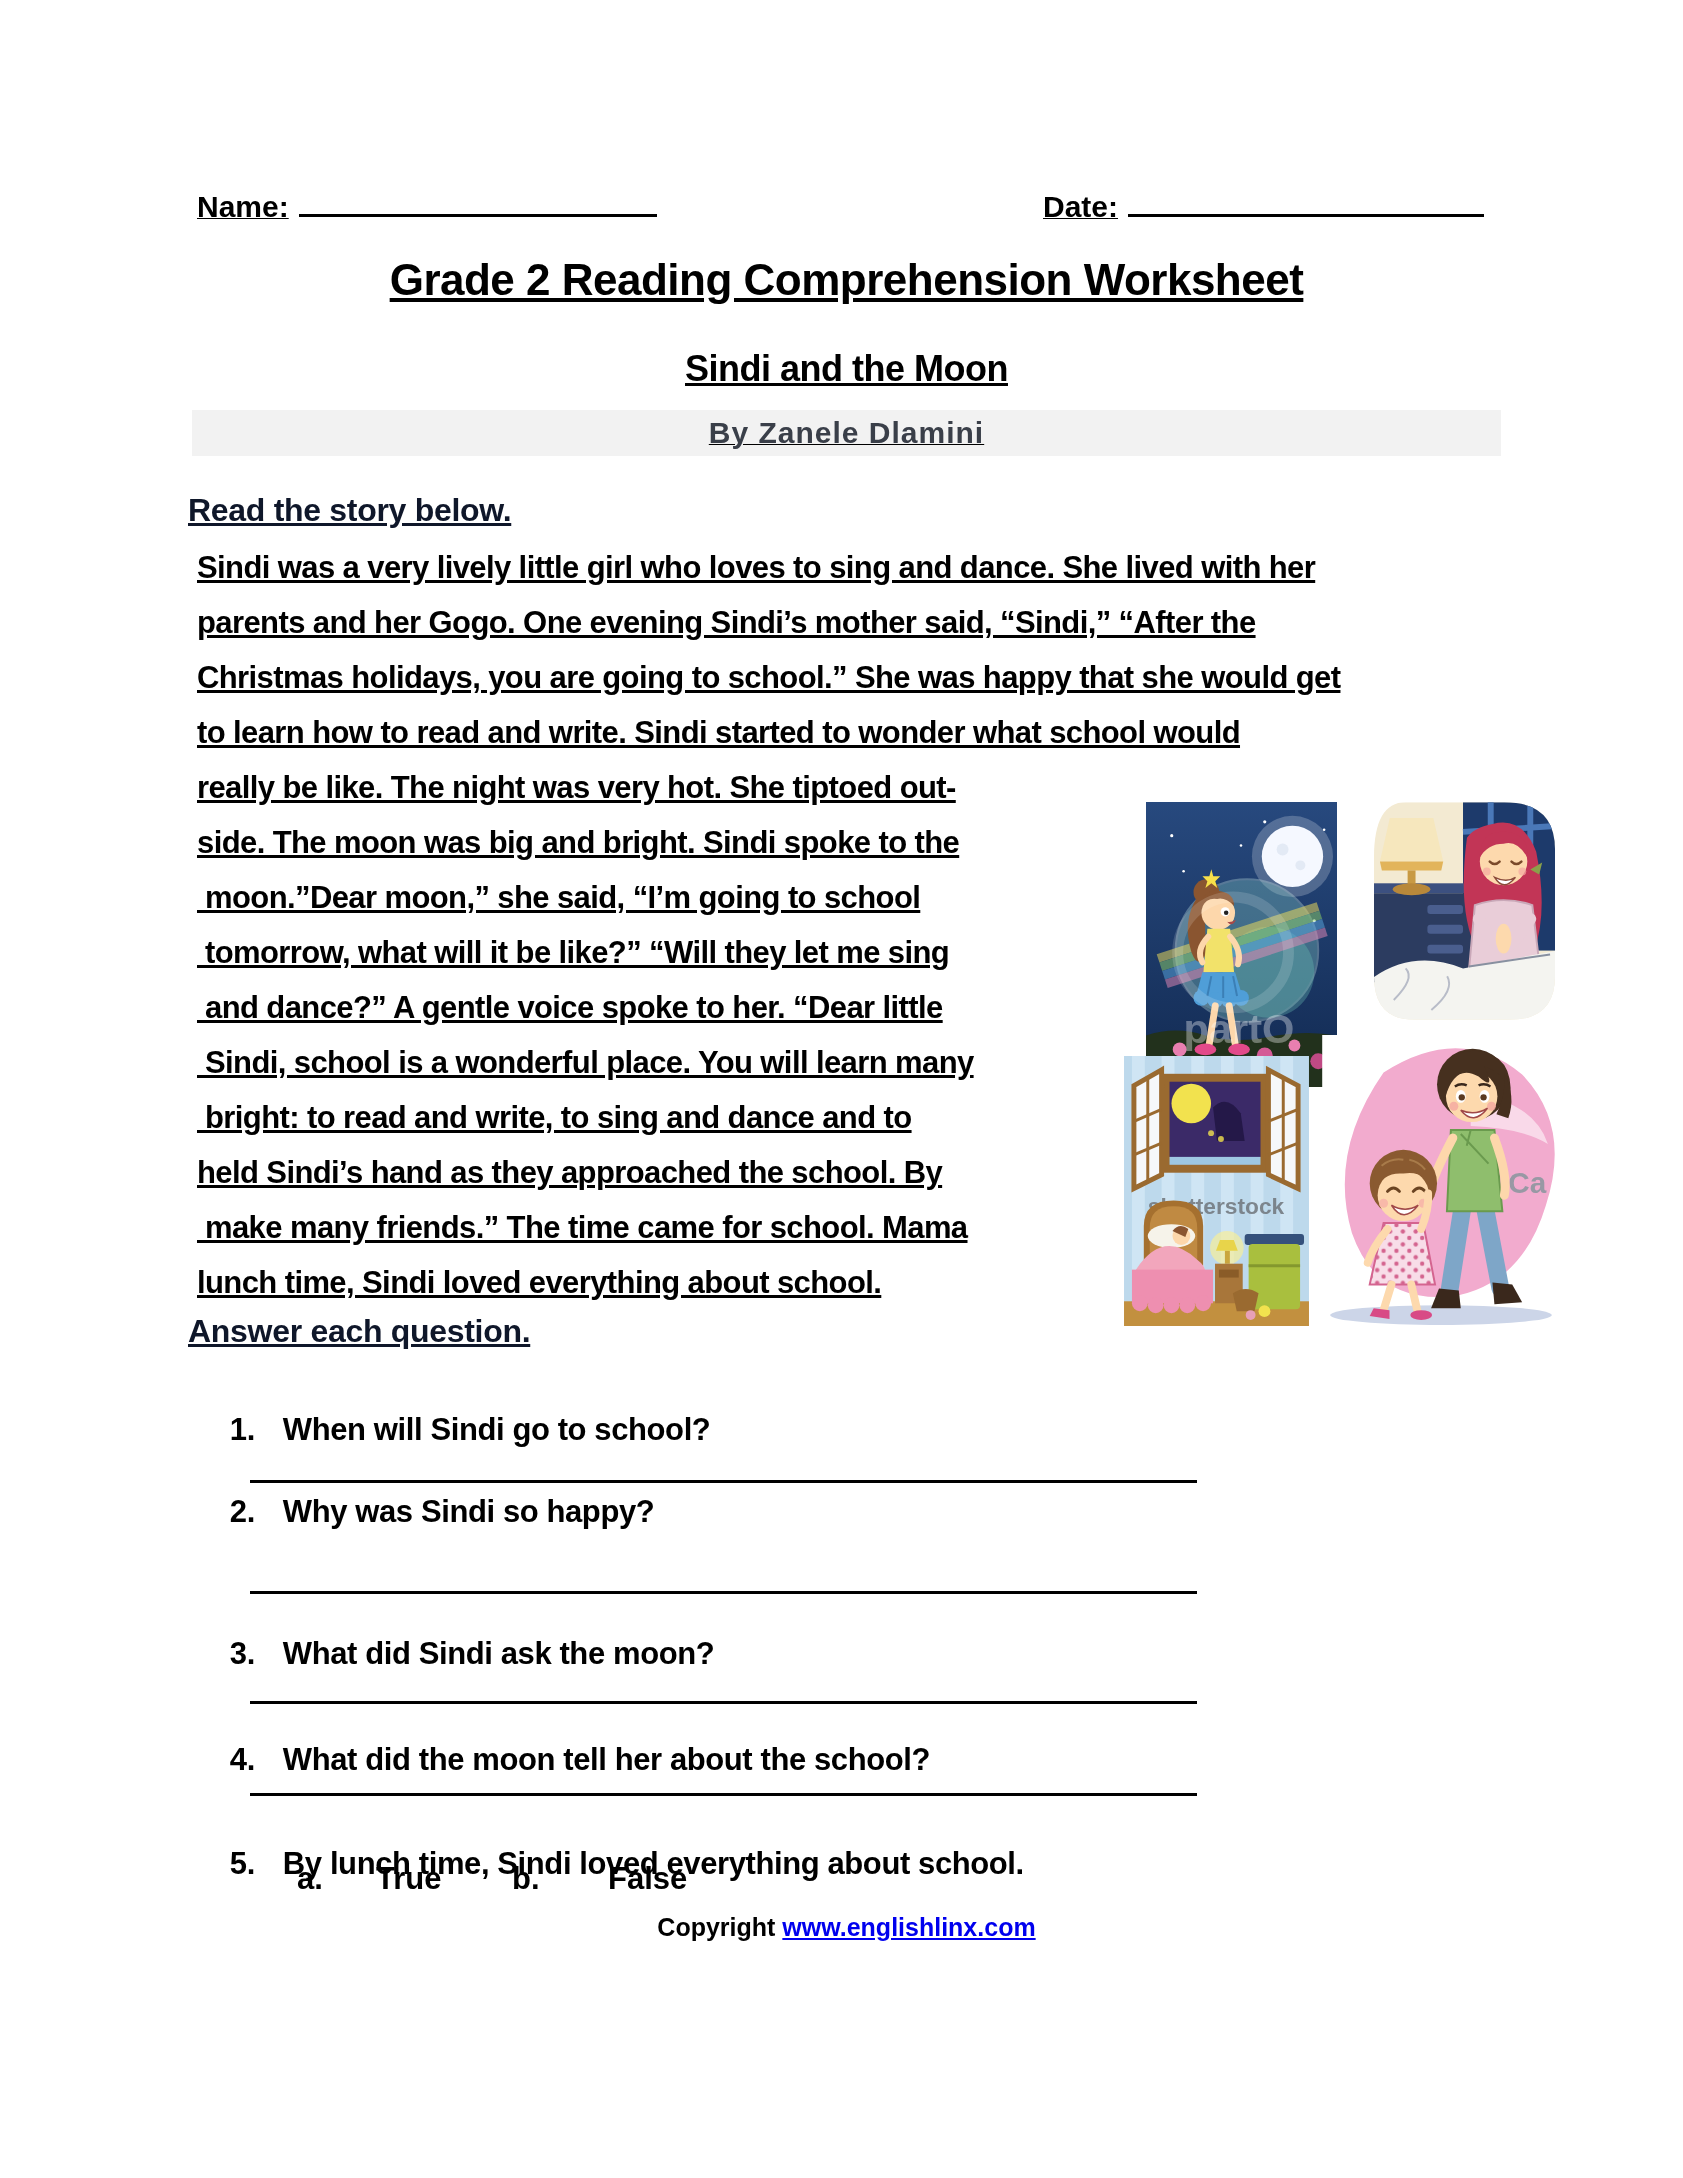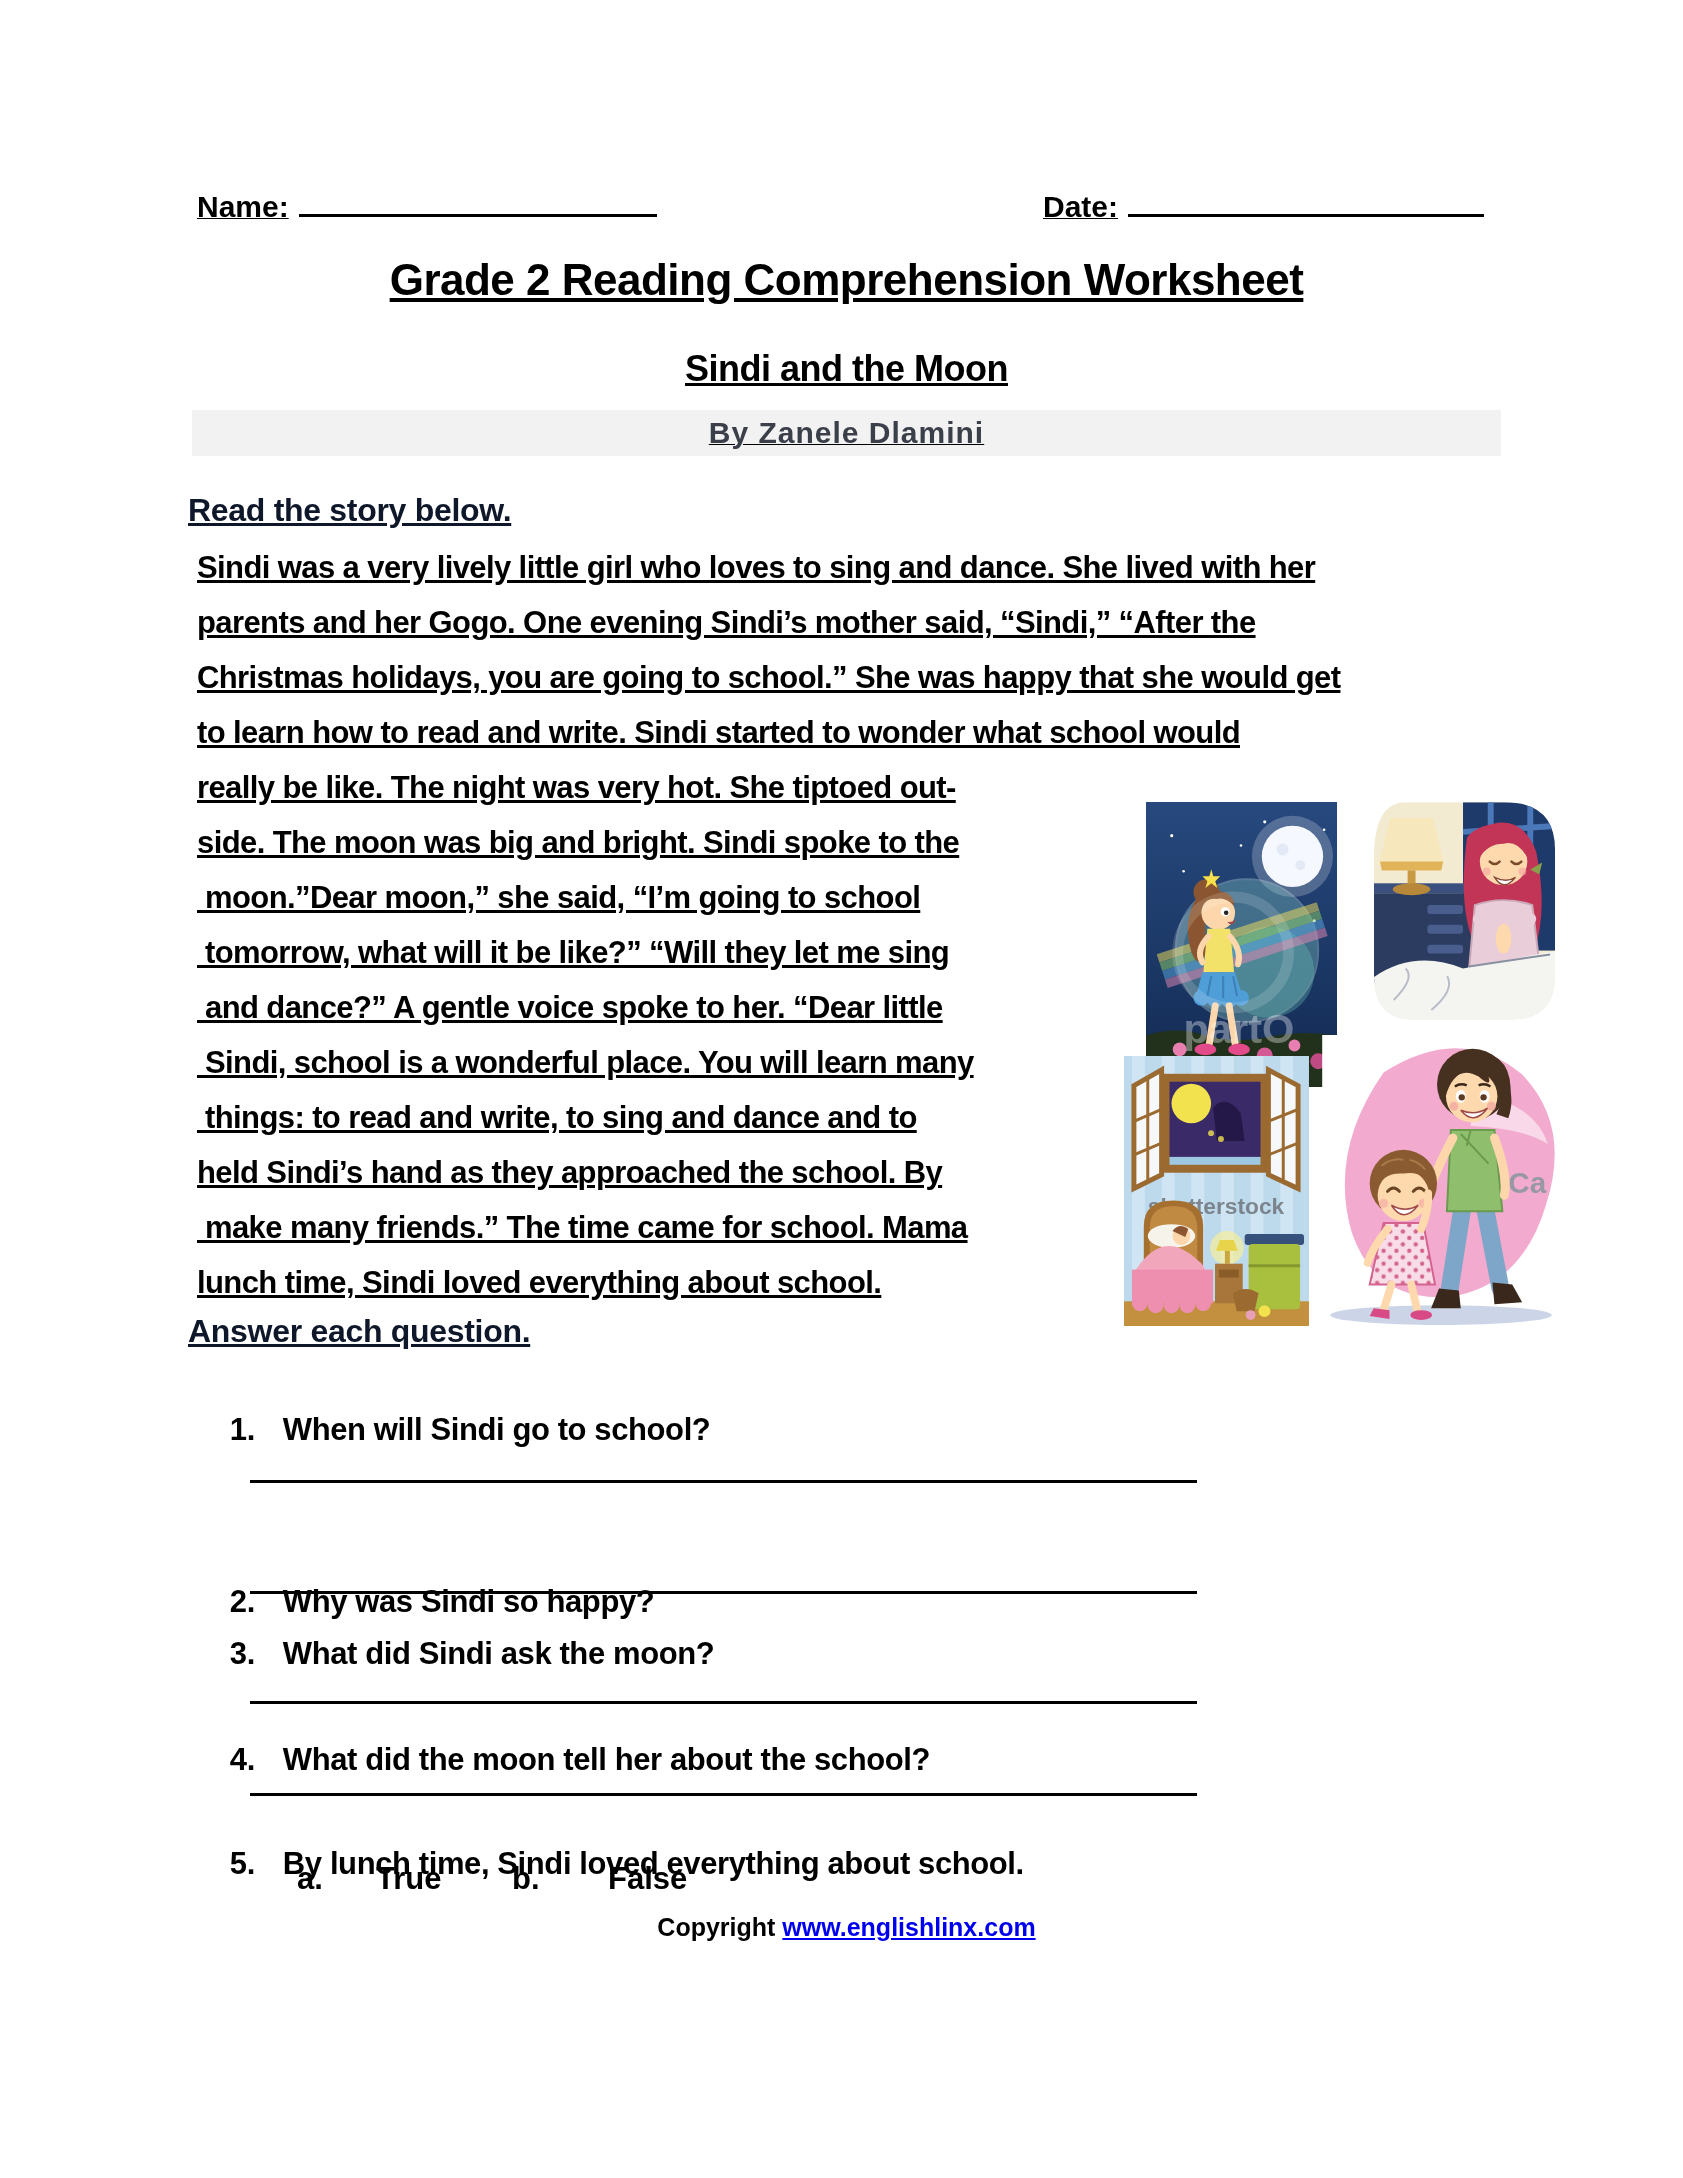--- a/index.html
+++ b/index.html
@@ -58,21 +58,21 @@
     <div class="story-line">Sindi was a very lively little girl who loves to sing and dance. She lived with her</div>
     <div class="story-line">parents and her Gogo. One evening Sindi’s mother said, “Sindi,” “After the</div>
     <div class="story-line">Christmas holidays, you are going to school.” She was happy that she would get</div>
     <div class="story-line">to learn how to read and write. Sindi started to wonder what school would</div>
     <div class="story-line">really be like. The night was very hot. She tiptoed out-</div>
     <div class="story-line">side. The moon was big and bright. Sindi spoke to the</div>
     <div class="story-line"> moon.”Dear moon,” she said, “I’m going to school</div>
     <div class="story-line"> tomorrow, what will it be like?” “Will they let me sing</div>
     <div class="story-line"> and dance?” A gentle voice spoke to her. “Dear little</div>
     <div class="story-line"> Sindi, school is a wonderful place. You will learn many</div>
-    <div class="story-line"> things: to read and write, to sing and dance and to</div>
+    <div class="story-line"> bright: to read and write, to sing and dance and to</div>
     <div class="story-line">held Sindi’s hand as they approached the school. By</div>
     <div class="story-line"> make many friends.” The time came for school. Mama</div>
     <div class="story-line">lunch time, Sindi loved everything about school.</div>
   </div>
 
   <div class="abs pics">
 
     <div class="pic" style="left:22px;top:15px;width:191px;height:285px;">
       <svg viewBox="0 0 193 288">
         <defs>
@@ -290,21 +290,21 @@
     </div>
   </div>
 
   <div class="abs section-heading" style="top:1313px;text-align:center;">Answer each question.</div>
 
   <div class="q" style="top:1376px;">
     <span class="qnum">1.</span><span>When will Sindi go to school?</span>
   </div>
   <div class="ans-line" style="top:1480px;"></div>
 
-  <div class="q" style="top:1548px;">
+  <div class="q" style="top:1458px;">
     <span class="qnum">2.</span><span>Why was Sindi so happy?</span>
   </div>
   <div class="ans-line" style="top:1591px;"></div>
 
   <div class="q" style="top:1600px;">
     <span class="qnum">3.</span><span>What did Sindi ask the moon?</span>
   </div>
   <div class="ans-line" style="top:1701px;"></div>
 
   <div class="q" style="top:1706px;">

